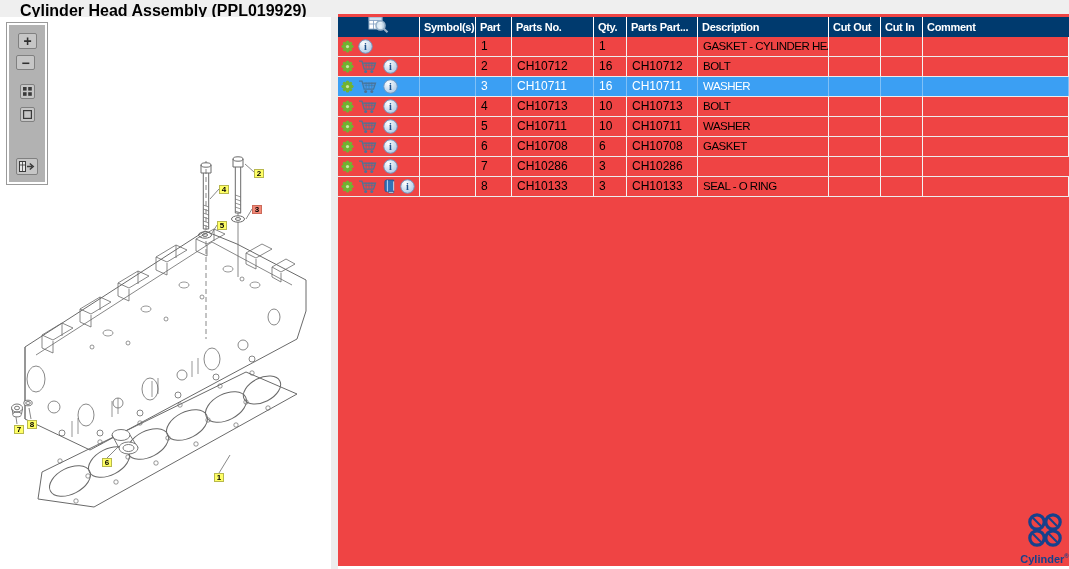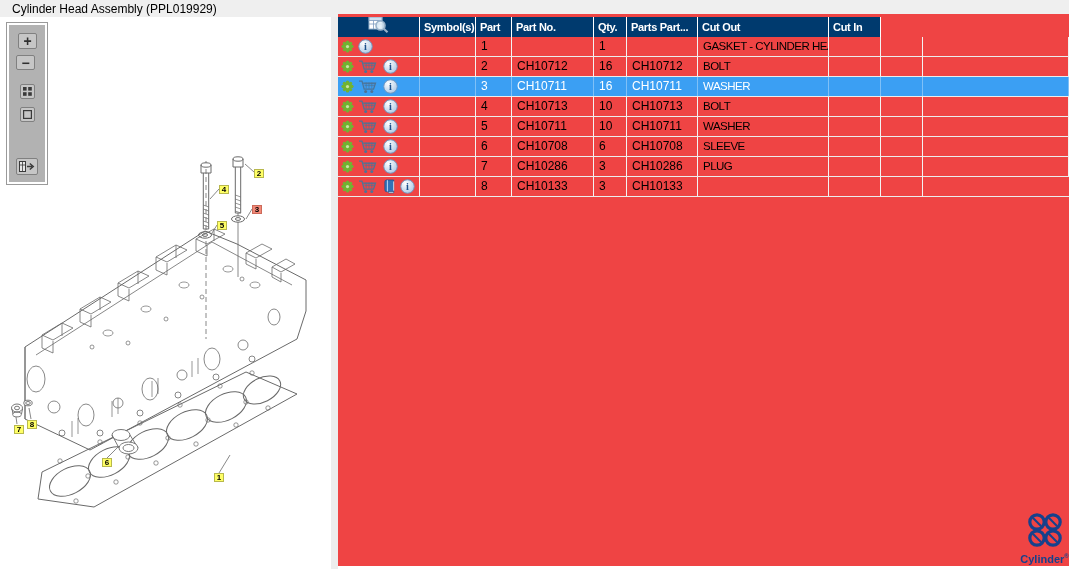--- a/index.html
+++ b/index.html
@@ -1,18 +1,18 @@
 <!DOCTYPE html>
 <html><head>
 <meta charset="utf-8">
 <style>
 *{box-sizing:border-box;margin:0;padding:0}
 html,body{width:1069px;height:569px;overflow:hidden;background:#fff;font-family:"Liberation Sans",sans-serif}
 .topbar{position:absolute;left:0;top:0;width:1069px;height:17px;background:#efefef}
-.title{position:absolute;left:12px;top:2px;font-size:12px;font-weight:normal;color:#000}
+.title{position:absolute;left:20px;top:2px;font-size:16px;font-weight:bold;color:#000}
 .left-panel{position:absolute;left:0;top:17px;width:331px;height:552px;background:#fff}
 .divider{position:absolute;left:331px;top:17px;width:7px;height:552px;background:#ededed}
 .right-panel{position:absolute;left:338px;top:14px;width:731px;height:552px;background:#ef4444}
 .toolbar{position:absolute;left:6px;top:5px;width:42px;height:163px;background:#b2b2b2;border:1px solid #9a9a9a;box-shadow:inset 0 0 0 2px #fff}
 .tbtn{position:absolute;background:#c6c6c6;border:1px solid #808080;border-radius:2px;display:flex;align-items:center;justify-content:center;color:#303030;font-weight:bold}
 .diagram-svg{position:absolute;left:0;top:0}
 .callout{position:absolute;width:10px;height:9px;background:#ffff66;border:1px solid #b8b84d;font-size:8px;font-weight:bold;line-height:8px;text-align:center;color:#000}
 .callout.sel{background:#f28877;border-color:#cc6a5a}
 .table{position:absolute;left:0;top:3px;width:731px}
 .tgrid{display:grid;grid-template-columns:82px 56px 36px 82px 33px 71px 131px 52px 42px 146px}
@@ -220,25 +220,27 @@
               <rect x="1" y="1" width="13" height="12" fill="#fff" stroke="#9ab6d0"></rect>
               <rect x="1" y="1" width="13" height="3.5" fill="#cfe0ef" stroke="#7d9cc0" stroke-width="0.8"></rect>
               <path d="M1 8h13 M5.5 4.5v8.5 M9.8 4.5v8.5" stroke="#7d9cc0" stroke-width="0.8"></path>
               <circle cx="12.5" cy="9.5" r="4.5" fill="rgba(225,238,248,0.85)" stroke="#98b2ca" stroke-width="1.6"></circle>
               <line x1="15.8" y1="12.8" x2="19.5" y2="16.2" stroke="#98b2ca" stroke-width="2.2"></line>
             </svg>
         </span>
       </div>
       <div class="hcell">Symbol(s)</div>
       <div class="hcell">Part</div>
-      <div class="hcell">Part No.</div>
+      <div class="hcell">Parts No.</div>
       <div class="hcell">Qty.</div>
       <div class="hcell">Parts Part...</div>
+      <div class="hcell">Description</div>
       <div class="hcell">Cut Out</div>
       <div class="hcell">Cut In</div>
+      <div class="hcell" style="border-right:none">Comment</div>
     </div>
     <div id="tbody">
         <div class="trow tgrid">
           <div class="cell icons">
             <span class="ricon">
               <svg width="13" height="13" viewBox="0 0 16 16">
                 <g fill="#72b332">
                   <circle cx="8" cy="2.6" r="2.1"></circle>
                   <circle cx="8" cy="13.4" r="2.1"></circle>
                   <circle cx="2.6" cy="8" r="2.1"></circle>
@@ -508,21 +510,21 @@
                 <circle cx="8" cy="8" r="7.2" fill="url(#ig)" stroke="#6f94bd"></circle>
                 <text x="8" y="12.2" font-size="11" font-weight="bold" font-family="Liberation Serif,serif" fill="#1c4f8a" text-anchor="middle">i</text>
               </svg>
             </span>
           </div>
           <div class="cell"></div>
           <div class="cell">6</div>
           <div class="cell">CH10708</div>
           <div class="cell">6</div>
           <div class="cell">CH10708</div>
-          <div class="cell">SLEEVE</div>
+          <div class="cell">GASKET</div>
           <div class="cell"></div>
           <div class="cell"></div>
           <div class="cell"></div>
         </div>
         <div class="trow tgrid">
           <div class="cell icons">
             <span class="ricon">
               <svg width="13" height="13" viewBox="0 0 16 16">
                 <g fill="#72b332">
                   <circle cx="8" cy="2.6" r="2.1"></circle>
@@ -557,21 +559,20 @@
                 <circle cx="8" cy="8" r="7.2" fill="url(#ig)" stroke="#6f94bd"></circle>
                 <text x="8" y="12.2" font-size="11" font-weight="bold" font-family="Liberation Serif,serif" fill="#1c4f8a" text-anchor="middle">i</text>
               </svg>
             </span>
           </div>
           <div class="cell"></div>
           <div class="cell">7</div>
           <div class="cell">CH10286</div>
           <div class="cell">3</div>
           <div class="cell">CH10286</div>
-          <div class="cell">PLUG</div>
           <div class="cell"></div>
           <div class="cell"></div>
           <div class="cell"></div>
         </div>
         <div class="trow tgrid">
           <div class="cell icons">
             <span class="ricon">
               <svg width="13" height="13" viewBox="0 0 16 16">
                 <g fill="#72b332">
                   <circle cx="8" cy="2.6" r="2.1"></circle>
@@ -614,20 +615,21 @@
                 <circle cx="8" cy="8" r="7.2" fill="url(#ig)" stroke="#6f94bd"></circle>
                 <text x="8" y="12.2" font-size="11" font-weight="bold" font-family="Liberation Serif,serif" fill="#1c4f8a" text-anchor="middle">i</text>
               </svg>
             </span>
           </div>
           <div class="cell"></div>
           <div class="cell">8</div>
           <div class="cell">CH10133</div>
           <div class="cell">3</div>
           <div class="cell">CH10133</div>
+          <div class="cell">SEAL - O RING</div>
           <div class="cell"></div>
           <div class="cell"></div>
           <div class="cell"></div>
         </div>
       </div>
   </div>
 </div>
 
 <div class="brand">
   <svg width="36" height="36" viewBox="0 0 36 36">

